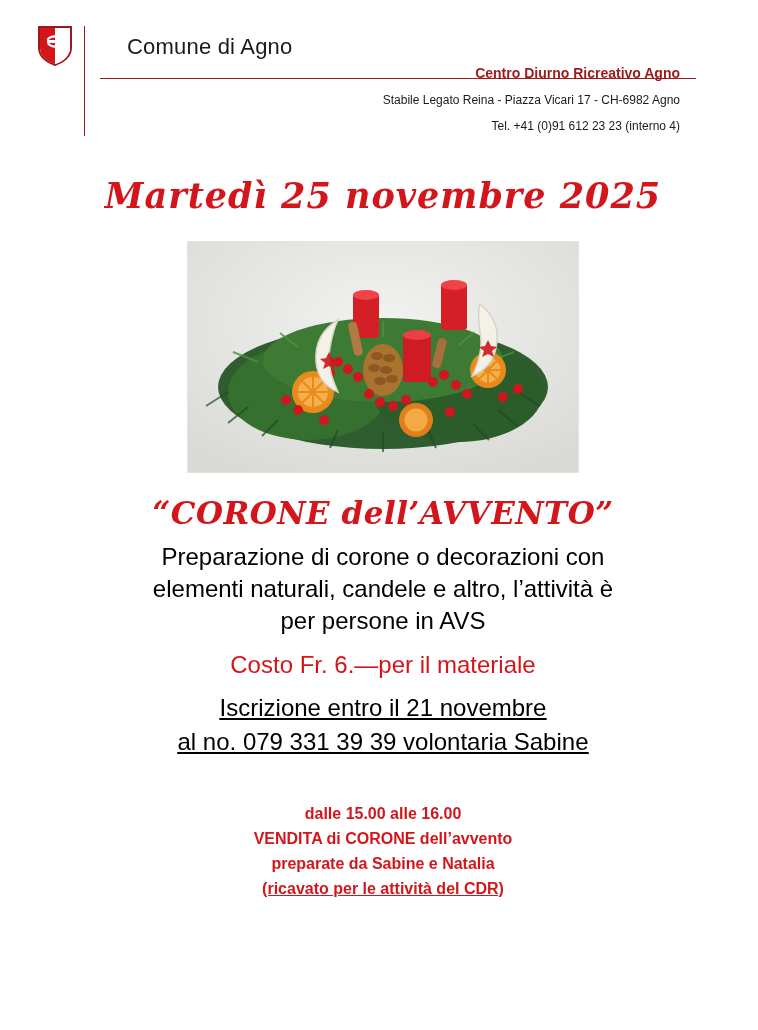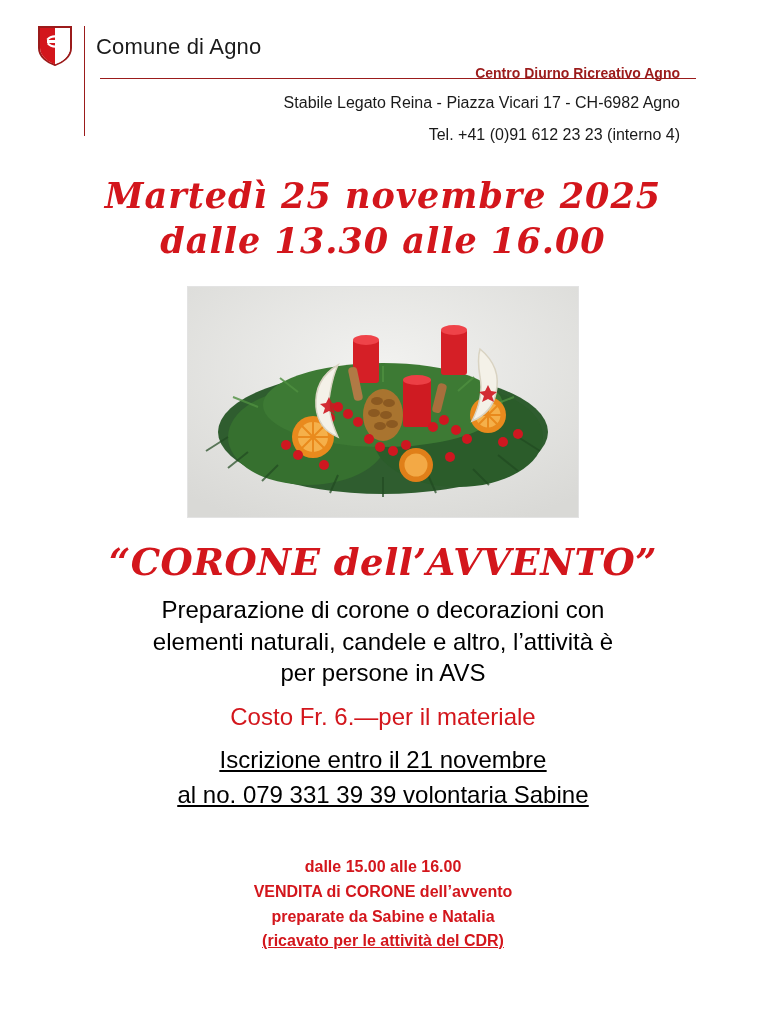--- a/index.html
+++ b/index.html
@@ -19,20 +19,21 @@
   
   .header {
     position: relative;
     padding: 26px 34px 0 34px;
     height: 130px;
     box-sizing: border-box;
   }
   .header-top {
     display: flex;
     align-items: flex-start;
+    gap: 31px;
   }
   .crest {
     width: 34px;
     height: 40px;
     flex: 0 0 auto;
     margin-left: 4px;
   }
   .crest svg { display: block; }
 
   .vline {
@@ -67,21 +68,21 @@
     background: #9b1b1b;
   }
   .cdr-title {
     font-size: 14px;
     font-weight: bold;
     color: #9b1b1b;
     line-height: 1.35;
     margin-bottom: 2px;
   }
   .cdr-line {
-    font-size: 16px;
+    font-size: 12px;
     color: #1a1a1a;
     line-height: 1.5;
     margin-top: 8px;
   }
 
   
   .main {
     text-align: center;
     padding: 0 30px;
     margin-left: 8px;
@@ -107,21 +108,21 @@
     background: #dcdcdc;
     border: 1px solid #e3e3e3;
   }
   .photo svg { display:block; width:100%; height:100%; }
 
   .wreath-title {
     font-family: "DejaVu Serif", serif;
     font-style: italic;
     font-weight: bold;
     color: #d3161c;
-    font-size: 37px;
+    font-size: 31px;
     margin-top: 22px;
     letter-spacing: .5px;
   }
 
   .desc {
     font-size: 24px;
     line-height: 1.33;
     margin-top: 10px;
     color: #000;
     padding: 0 40px;
@@ -176,21 +177,20 @@
   <div class="header-right">
     <div class="cdr-title">Centro Diurno Ricreativo Agno</div>
     <div class="cdr-line">Stabile Legato Reina - Piazza Vicari 17 - CH-6982 Agno</div>
     <div class="cdr-line">Tel. +41 (0)91 612 23 23 (interno 4)</div>
   </div>
 </div>
 
 <div class="main">
 
   <div class="date-line first">Martedì 25 novembre 2025</div>
-  <div class="date-line">dalle 13.30 alle 16.00</div>
 
   <div class="photo">
     <svg viewBox="0 0 390 230" xmlns="http://www.w3.org/2000/svg">
       <defs>
         <radialGradient id="bg" cx="50%" cy="35%" r="75%">
           <stop offset="0%" stop-color="#f2f2f0"></stop>
           <stop offset="100%" stop-color="#d9d9d6"></stop>
         </radialGradient>
       </defs>
       <rect x="0" y="0" width="390" height="230" fill="url(#bg)"></rect>

